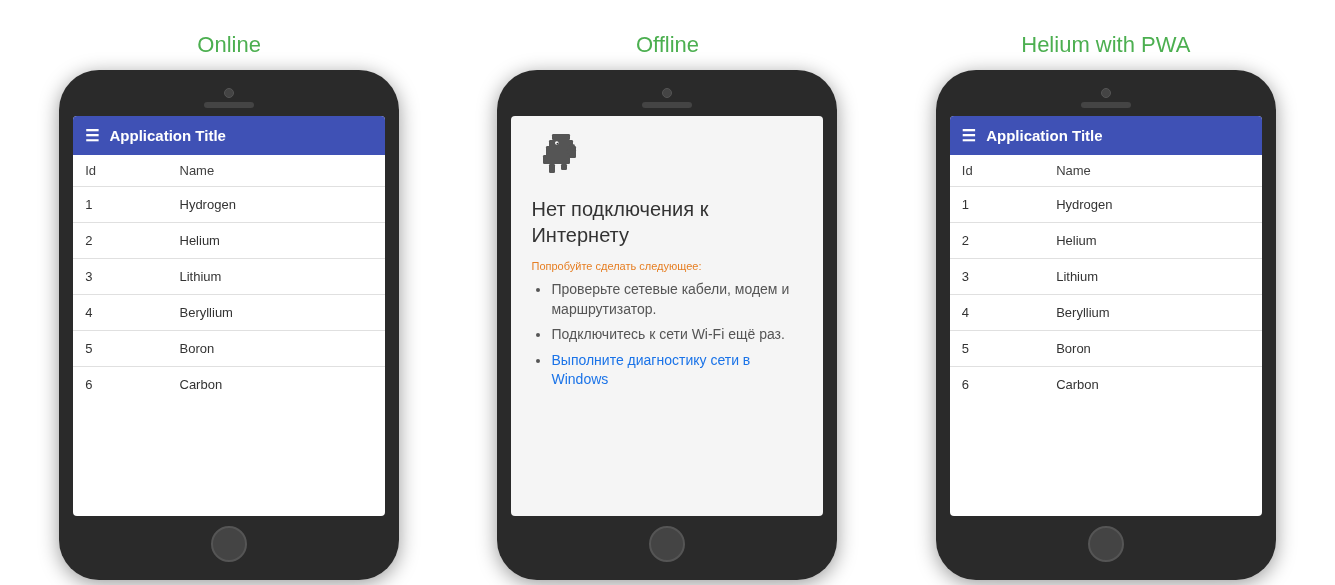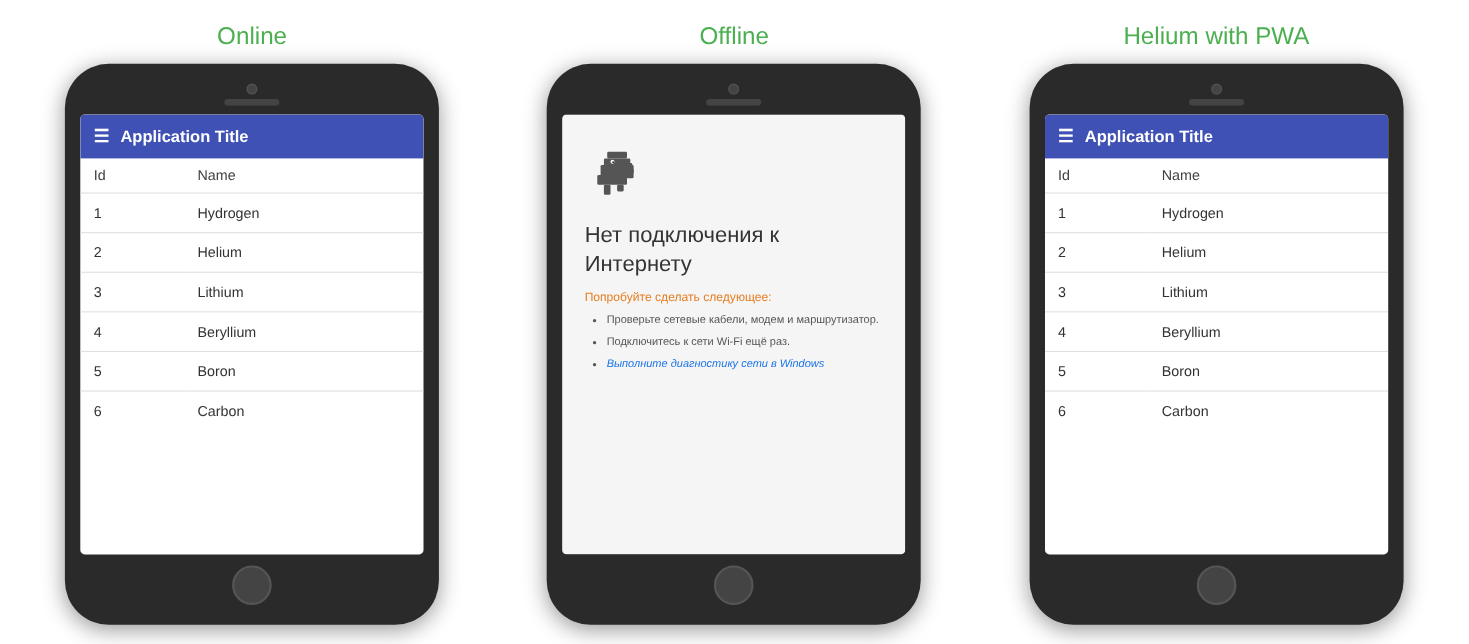--- a/index.html
+++ b/index.html
@@ -11,20 +11,21 @@
       align-items: flex-start;
       padding: 20px 10px;
       width: 1335px;
       min-height: 585px;
     }
     .container {
       display: flex;
       justify-content: space-around;
       align-items: flex-start;
       width: 100%;
+      margin-top: 12px;
     }
     .phone-section {
       display: flex;
       flex-direction: column;
       align-items: center;
       width: 380px;
     }
     .section-label {
       font-size: 22px;
       color: #4CAF50;
@@ -109,48 +110,47 @@
       padding: 10px 12px;
       border-bottom: 1px solid #e0e0e0;
       color: #333;
     }
     .data-table tr:last-child td {
       border-bottom: none;
     }
     
     .offline-screen {
       background: #f5f5f5;
-      padding: 30px 20px;
+      padding: 14px 20px;
       min-height: 400px;
     }
     .offline-title {
       font-size: 20px;
       color: #333;
       margin-bottom: 12px;
       line-height: 1.3;
     }
     .offline-subtitle {
       font-size: 11px;
       color: #e67e22;
       margin-bottom: 8px;
     }
     .offline-list {
       list-style: disc;
       padding-left: 20px;
-      font-size: 10px;
+      font-size: 14px;
       color: #555;
     }
     .offline-list li {
       margin-bottom: 6px;
       line-height: 1.4;
     }
     .offline-list a {
       color: #1a73e8;
       text-decoration: none;
-      font-style: italic;
     }
     
     .dino-svg {
       width: 60px;
       height: 50px;
       margin-bottom: 12px;
     }
   </style>
 </head>
 <body>

